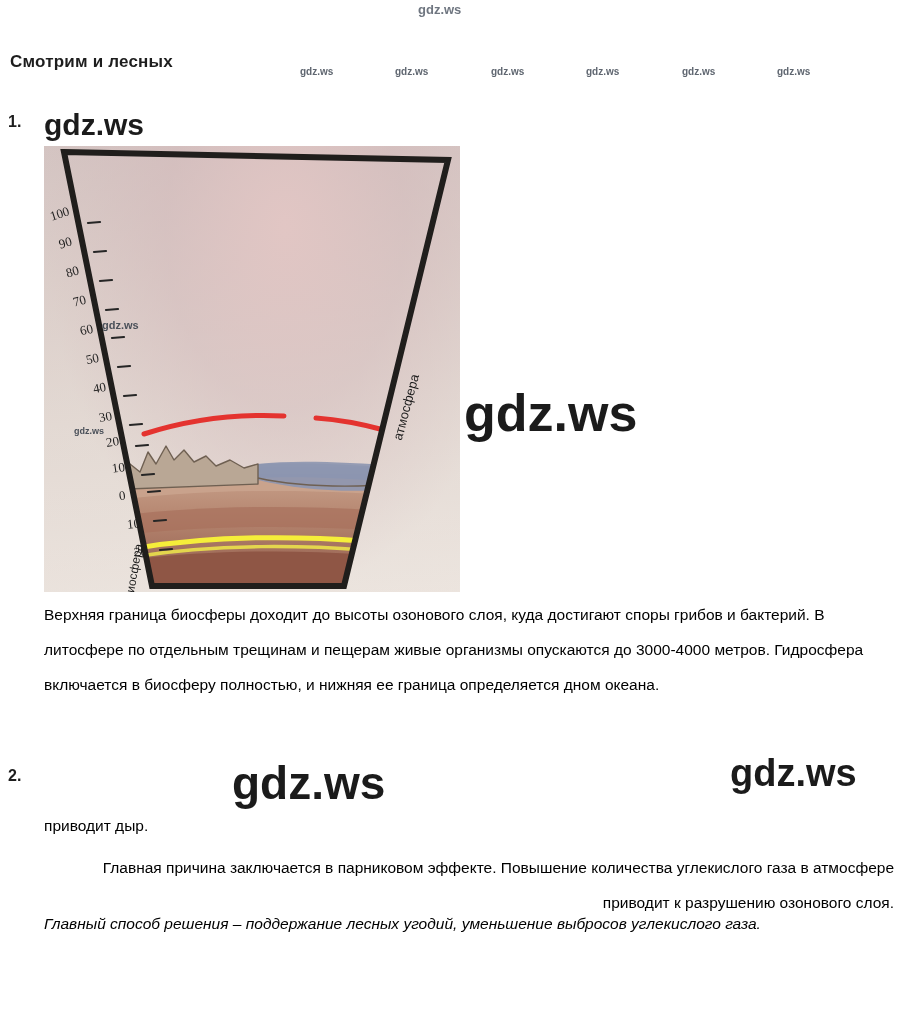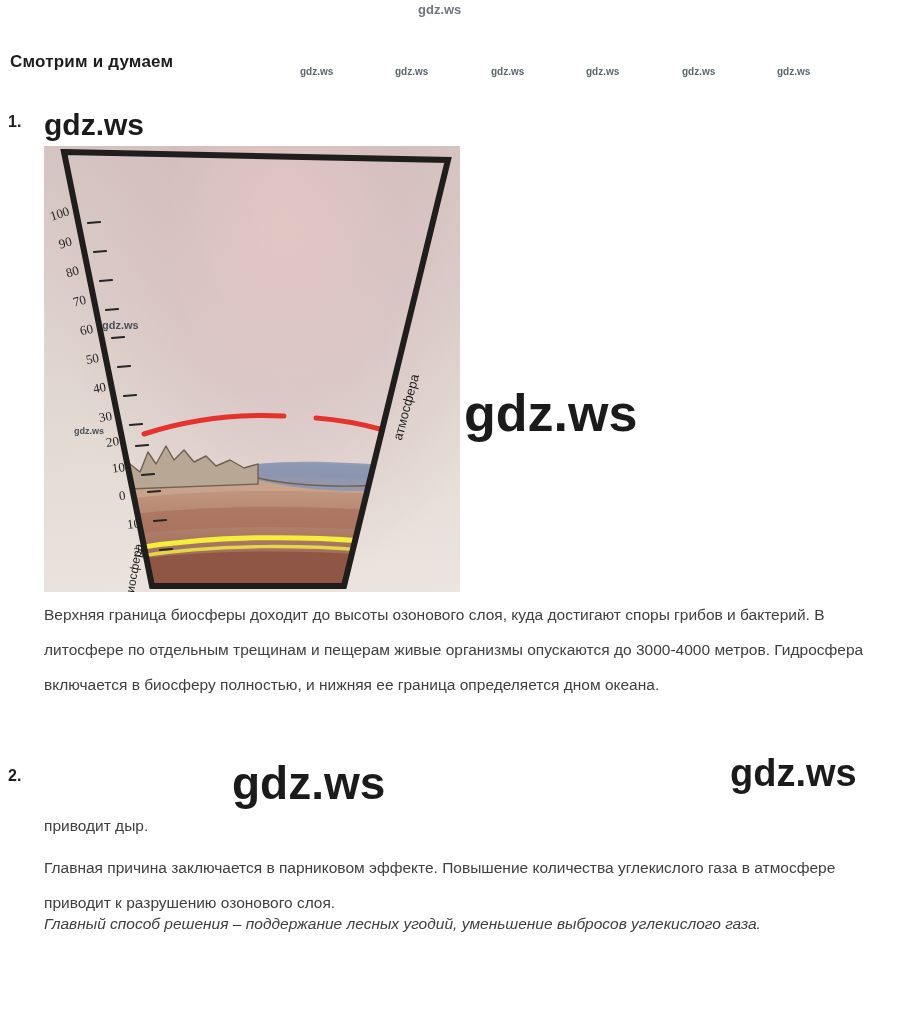--- a/index.html
+++ b/index.html
@@ -109,34 +109,34 @@
     font-size: 11px;
     font-weight: bold;
     color: #4a5059;
   }
 
   
   .para {
     position: absolute;
     font-size: 15.5px;
     line-height: 35px;
-    color: #404040;
+    color: #000000;
     font-family: "Liberation Sans", sans-serif;
   }
   #para1 { left: 44px; top: 597px; width: 862px; }
   #para2 { left: 44px; top: 808px; width: 862px; }
-  #para3 { left: 44px; top: 850px; width: 850px; }
+  #para3 { left: 44px; top: 850px; width: 850px; text-align: right; }
   #para4 { left: 44px; top: 906px; width: 800px; font-style: italic; }
 </style>
 </head>
 <body>
 
 <div class="wm wm-top">gdz.ws</div>
 
-<div class="section-title">Смотрим и думаем</div>
+<div class="section-title">Смотрим и лесных</div>
 
 <div class="wm wm-row" style="left:300px;">gdz.ws</div>
 <div class="wm wm-row" style="left:395px;">gdz.ws</div>
 <div class="wm wm-row" style="left:491px;">gdz.ws</div>
 <div class="wm wm-row" style="left:586px;">gdz.ws</div>
 <div class="wm wm-row" style="left:682px;">gdz.ws</div>
 <div class="wm wm-row" style="left:777px;">gdz.ws</div>
 
 <div class="item-num" id="num1">1.</div>
 <div class="item-num" id="num2">2.</div>

